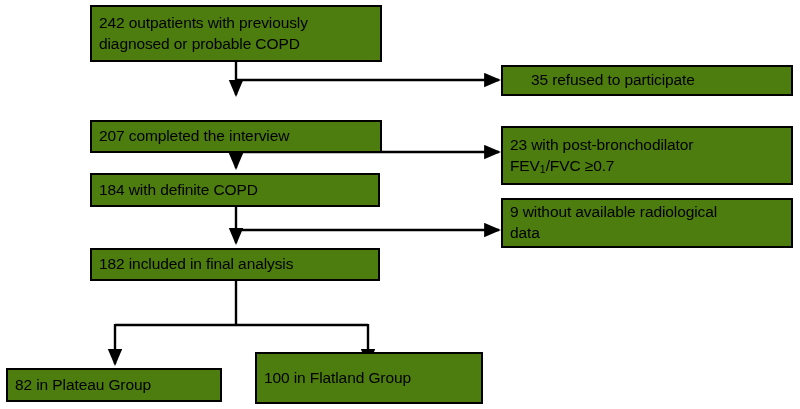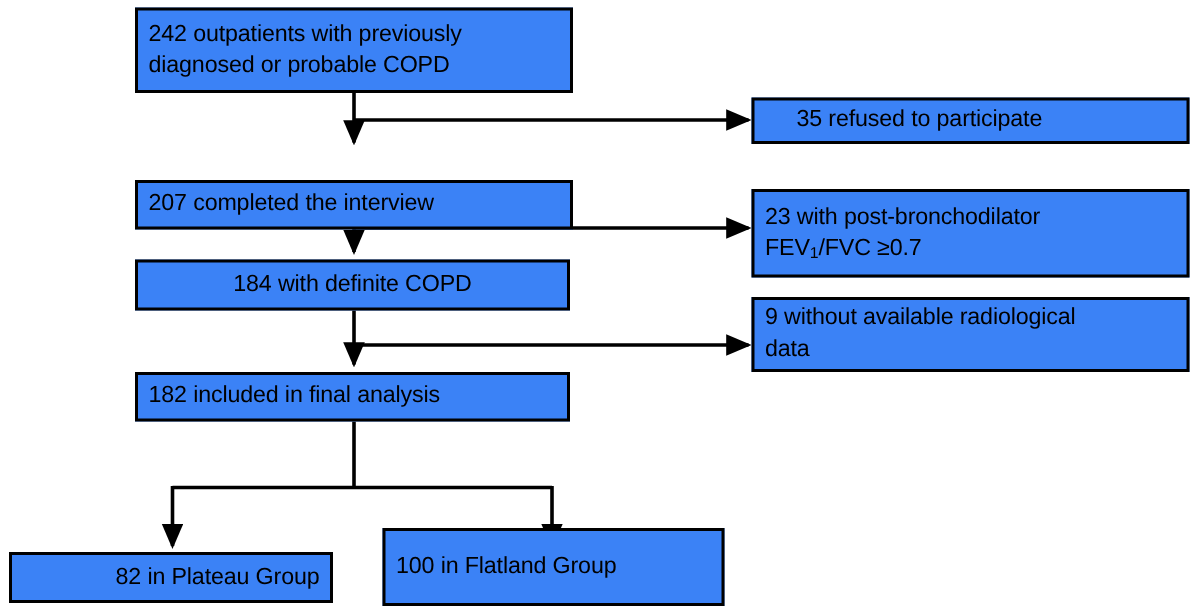--- a/index.html
+++ b/index.html
@@ -22,21 +22,21 @@
   #flow-svg {
     position: absolute;
     left: 0;
     top: 0;
     width: 800px;
     height: 409px;
   }
   .node {
     position: absolute;
     box-sizing: border-box;
-    background: #3b82f6;
+    background: #4d7c0f;
     border: 2px solid #000000;
     display: flex;
     flex-direction: column;
     justify-content: center;
     padding: 0 7px;
     font-size: 15.5px;
     line-height: 1.33;
     letter-spacing: -0.1px;
     white-space: pre-line;
     z-index: 2;
@@ -87,21 +87,21 @@
 
   <div class="node" style="left:90px; top:5px; width:292px; height:57px;">
     <span class="txt">242 outpatients with previously
 diagnosed or probable COPD</span>
   </div>
 
   <div class="node" style="left:90px; top:100px; width:292px; height:33px;margin-top:20px;">
     <span class="txt">207 completed the interview</span>
   </div>
 
-  <div class="node" style="left:90px; top:173px; width:290px; height:34px;text-align:center;">
+  <div class="node" style="left:90px; top:173px; width:290px; height:34px;">
     <span class="txt">184 with definite COPD</span>
   </div>
 
   <div class="node" style="left:90px; top:248px; width:290px; height:33px;">
     <span class="txt">182 included in final analysis</span>
   </div>
 
   <div class="node" style="left:501px; top:65px; width:292px; height:31px;padding-left:28px;">
     <span class="txt">35 refused to participate</span>
   </div>
@@ -109,21 +109,21 @@
   <div class="node" style="left:501px; top:126px; width:292px; height:59px;">
     <span class="txt"><span>23 with post-bronchodilator
 FEV</span><sub>1</sub><span>/FVC ≥0.7</span></span>
   </div>
 
   <div class="node" style="left:501px; top:198px; width:292px; height:50px;">
     <span class="txt">9 without available radiological
 data</span>
   </div>
 
-  <div class="node" style="left:6px; top:368px; width:216px; height:34px;align-items:flex-end;">
+  <div class="node" style="left:6px; top:368px; width:216px; height:34px;">
     <span class="txt">82 in Plateau Group</span>
   </div>
 
   <div class="node" style="left:255px; top:352px; width:228px; height:52px;">
     <span class="txt">100 in Flatland Group</span>
   </div>
 
 </div>
 
 </body></html>

